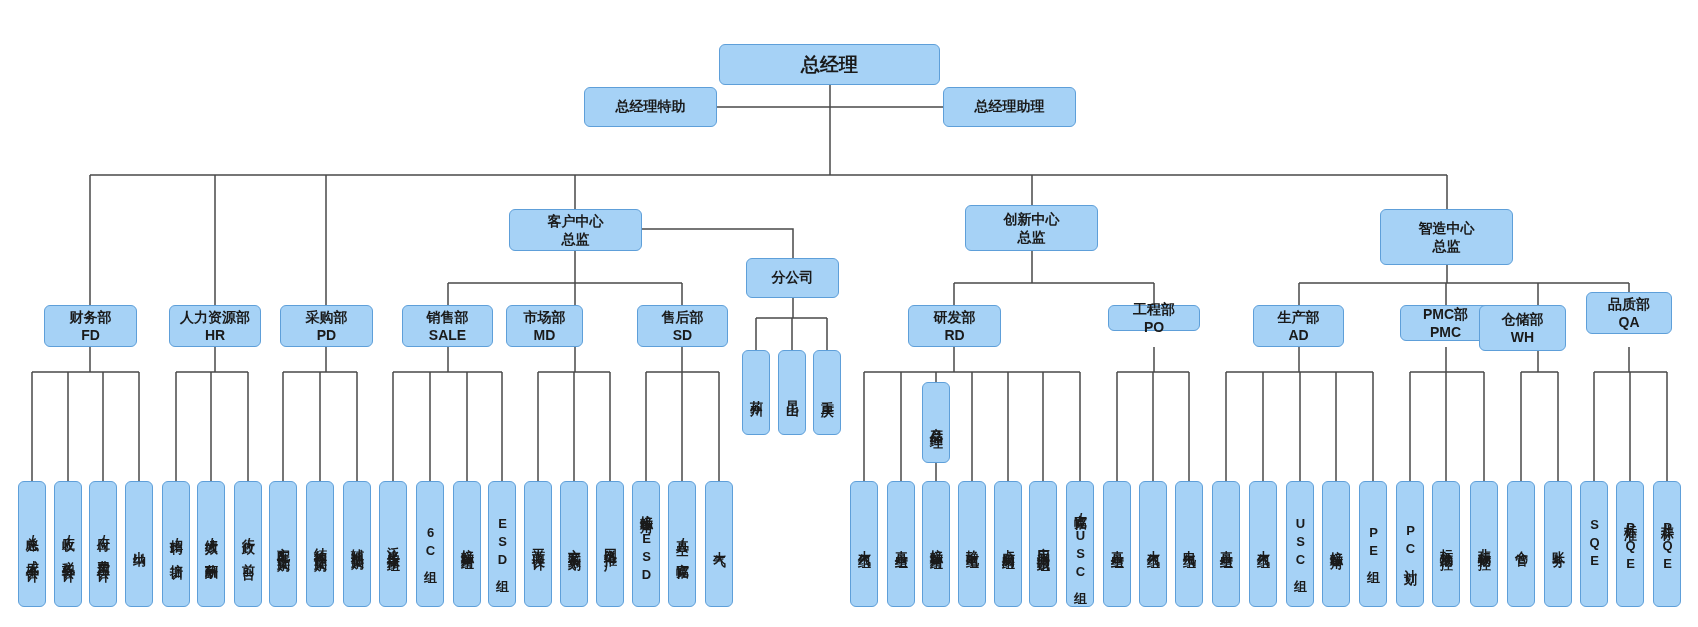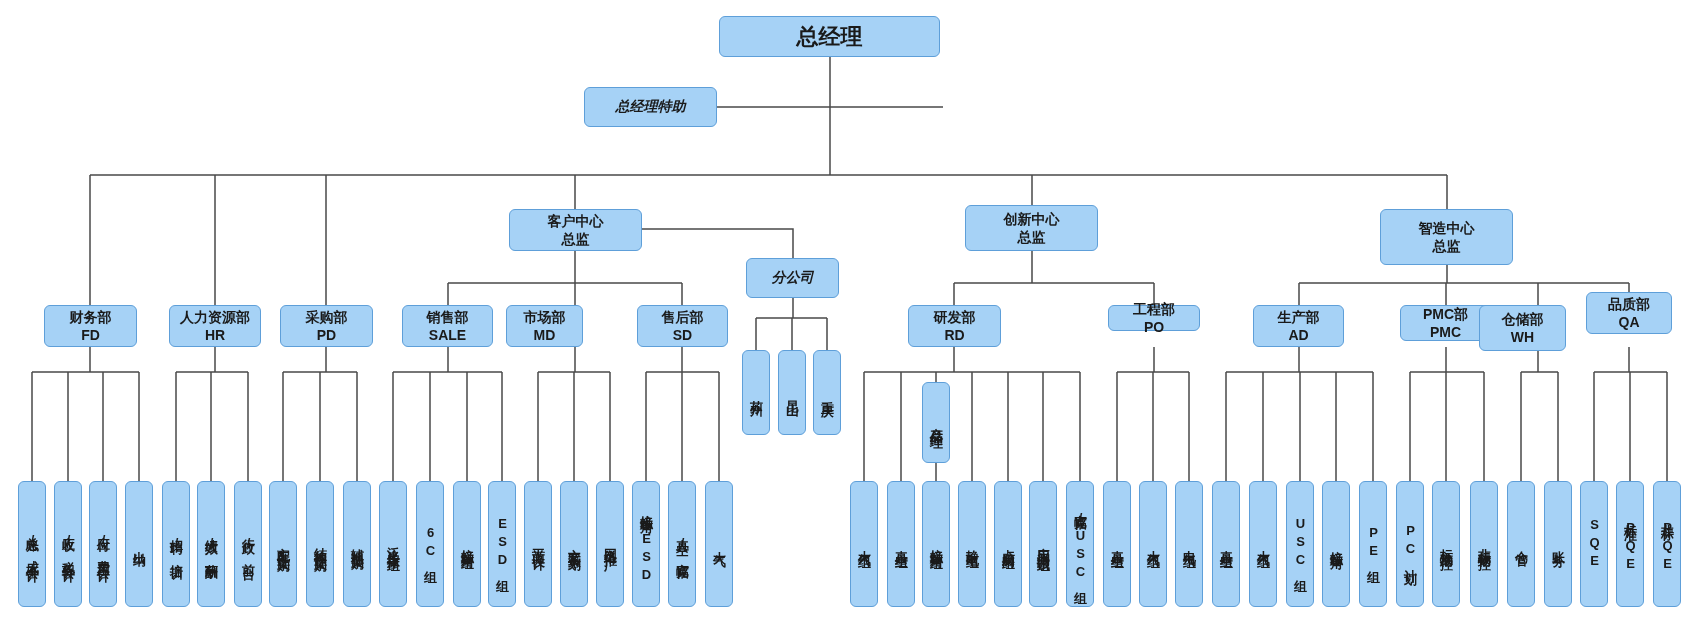--- a/index.html
+++ b/index.html
@@ -17,23 +17,23 @@
     background:#A6D2F6;
     border:1.5px solid #5E9FD9;
     border-radius:6px;
     color:#1A1A1A;
     font-weight:bold;
     display:flex;
     align-items:center;
     justify-content:center;
     text-align:center;
   }
-  .h1{font-size:22px;}
+  .h1{font-size:19px;margin-top:28px;}
   .h2{flex-direction:column;font-size:14px;line-height:18px;}
-  .hs{font-size:14px;font-style:italic;}
+  .hs{font-size:14px;}
   .v{
     writing-mode:vertical-rl;
     text-orientation:upright;
     font-size:13px;
     letter-spacing:3px;
     line-height:28px;
   }
 </style>
 </head>
 <body>
@@ -62,20 +62,21 @@
       M1154 347 V372 M1117 372 H1189 M1117 372 V481 M1153 372 V481 M1189 372 V481
       M1299 347 V372 M1226 372 H1373 M1226 372 V481 M1263 372 V481 M1300 372 V481 M1336 372 V481 M1373 372 V481
       M1446 347 V372 M1410 372 H1484 M1410 372 V481 M1446 372 V481 M1484 372 V481
       M1538 347 V372 M1521 372 H1558 M1521 372 V481 M1558 372 V481
       M1629 347 V372 M1594 372 H1667 M1594 372 V481 M1630 372 V481 M1667 372 V481
     "></path>
   </svg>
 
   <div class="node h1" style="left:719px;top:16px;width:221px;height:41px">总经理</div>
   <div class="node hs" style="left:584px;top:87px;width:133px;height:40px">总经理特助</div>
+  <div class="node hs" style="left:943px;top:87px;width:133px;height:40px">总经理助理</div>
 
   <div class="node h2" style="left:509px;top:209px;width:133px;height:42px">
     <span>客户中心</span>
     <span>总监</span>
   </div>
   <div class="node h2" style="left:965px;top:205px;width:133px;height:46px">
     <span>创新中心</span>
     <span>总监</span>
   </div>
   <div class="node h2" style="left:1380px;top:209px;width:133px;height:56px">

